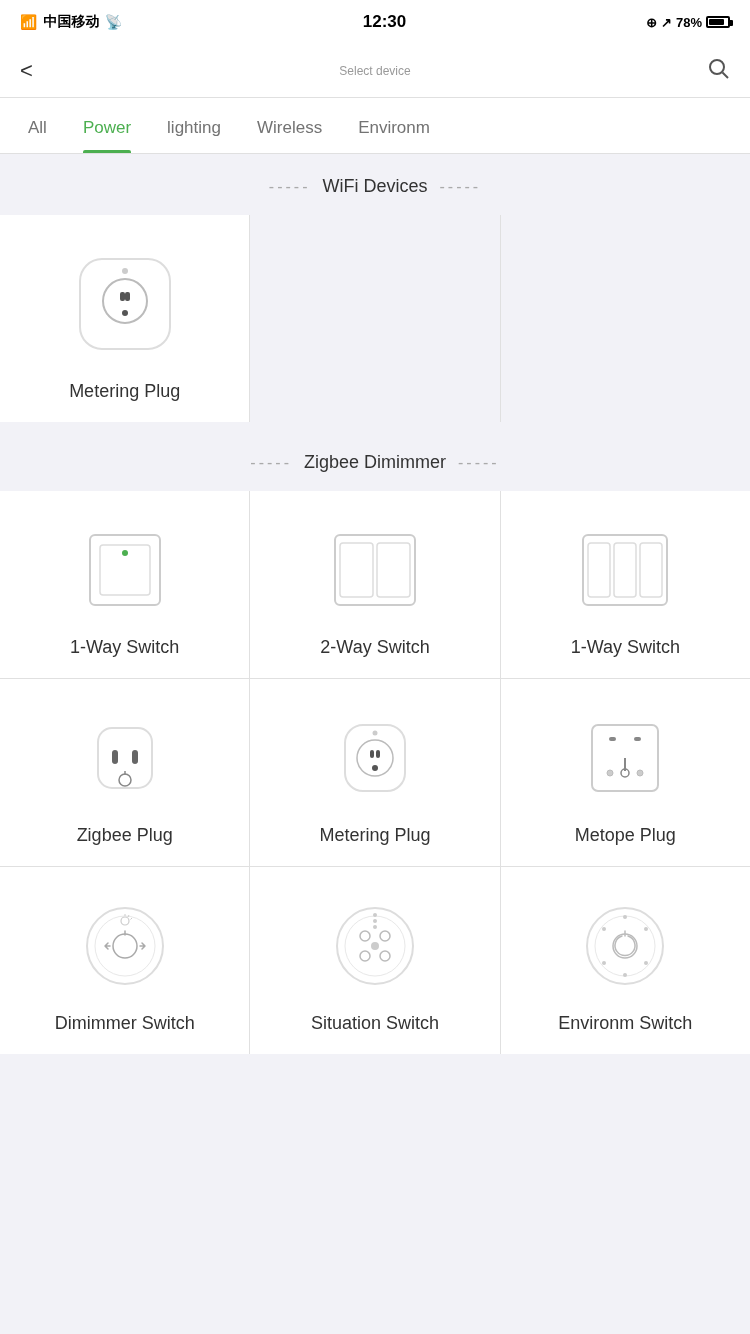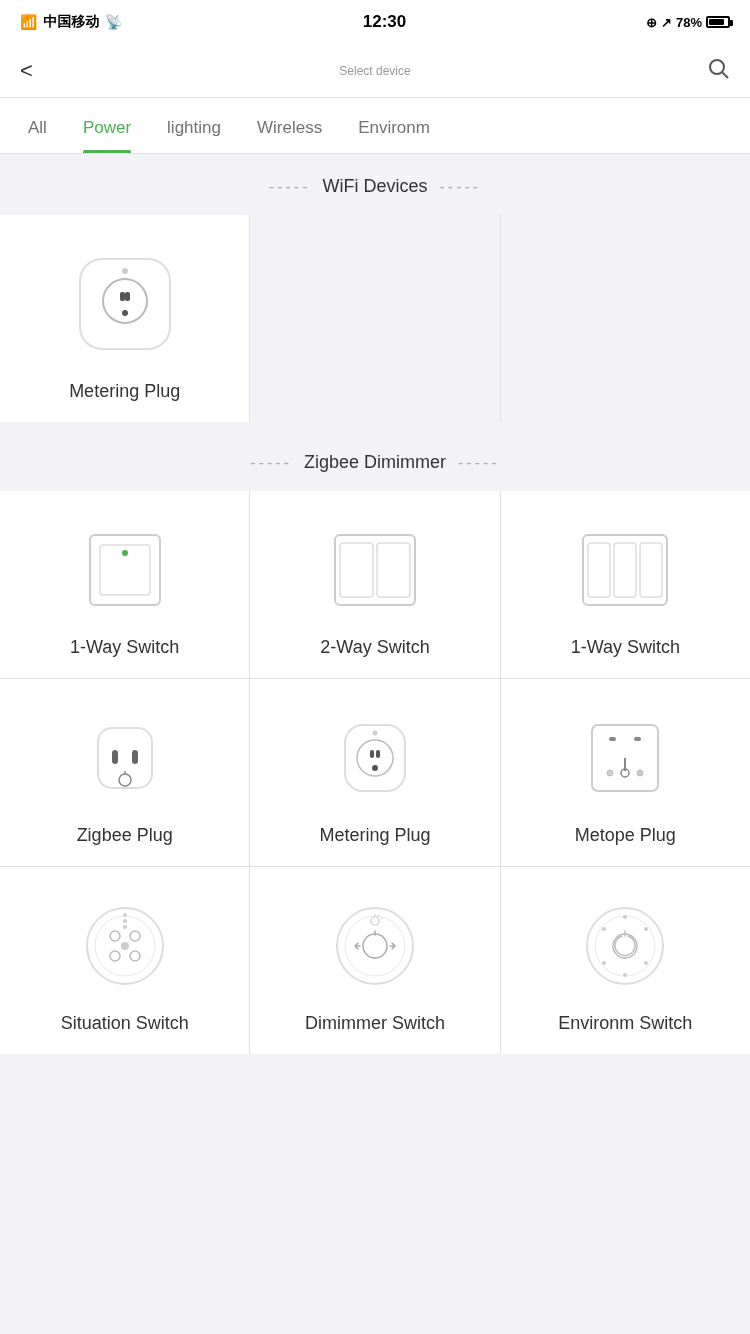--- a/index.html
+++ b/index.html
@@ -341,55 +341,55 @@
       </div>
       <span class="device-label">Metope Plug</span>
     </div>
 
     <div class="device-card">
       <div class="device-icon-wrap">
         <svg class="device-svg" viewBox="0 0 90 90">
           <circle cx="45" cy="45" r="38" fill="white" stroke="#ddd" stroke-width="2"></circle>
           <circle cx="45" cy="45" r="30" fill="none" stroke="#e8e8e8" stroke-width="1"></circle>
 
+          <circle cx="45" cy="45" r="12" fill="none" stroke="#aaa" stroke-width="1.5"></circle>
+          <path d="M45 34 L45 30" stroke="#aaa" stroke-width="1.5" stroke-linecap="round"></path>
+
+          <path d="M30 45 L26 45 M28 42 L25 45 L28 48" stroke="#aaa" stroke-width="1.5" stroke-linecap="round" stroke-linejoin="round" fill="none"></path>
+
+          <path d="M60 45 L64 45 M62 42 L65 45 L62 48" stroke="#aaa" stroke-width="1.5" stroke-linecap="round" stroke-linejoin="round" fill="none"></path>
+
+          <circle cx="45" cy="20" r="4" fill="none" stroke="#ccc" stroke-width="1.2"></circle>
+          <line x1="45" y1="13" x2="45" y2="15" stroke="#ccc" stroke-width="1"></line>
+          <line x1="49" y1="14" x2="48" y2="16" stroke="#ccc" stroke-width="1"></line>
+          <line x1="52" y1="17" x2="50.5" y2="18.5" stroke="#ccc" stroke-width="1"></line>
+        </svg>
+      </div>
+      <span class="device-label">Dimimmer Switch</span>
+    </div>
+
+    <div class="device-card">
+      <div class="device-icon-wrap">
+        <svg class="device-svg" viewBox="0 0 90 90">
+          <circle cx="45" cy="45" r="38" fill="white" stroke="#ddd" stroke-width="2"></circle>
+          <circle cx="45" cy="45" r="30" fill="none" stroke="#e8e8e8" stroke-width="1"></circle>
+
           <circle cx="35" cy="35" r="5" fill="none" stroke="#bbb" stroke-width="1.5"></circle>
           <circle cx="55" cy="35" r="5" fill="none" stroke="#bbb" stroke-width="1.5"></circle>
           <circle cx="35" cy="55" r="5" fill="none" stroke="#bbb" stroke-width="1.5"></circle>
           <circle cx="55" cy="55" r="5" fill="none" stroke="#bbb" stroke-width="1.5"></circle>
 
           <circle cx="45" cy="45" r="4" fill="#ccc"></circle>
 
           <circle cx="45" cy="14" r="2" fill="#ccc"></circle>
           <circle cx="45" cy="20" r="2" fill="#ccc"></circle>
           <circle cx="45" cy="26" r="2" fill="#ccc"></circle>
         </svg>
       </div>
       <span class="device-label">Situation Switch</span>
-    </div>
-
-    <div class="device-card">
-      <div class="device-icon-wrap">
-        <svg class="device-svg" viewBox="0 0 90 90">
-          <circle cx="45" cy="45" r="38" fill="white" stroke="#ddd" stroke-width="2"></circle>
-          <circle cx="45" cy="45" r="30" fill="none" stroke="#e8e8e8" stroke-width="1"></circle>
-
-          <circle cx="45" cy="45" r="12" fill="none" stroke="#aaa" stroke-width="1.5"></circle>
-          <path d="M45 34 L45 30" stroke="#aaa" stroke-width="1.5" stroke-linecap="round"></path>
-
-          <path d="M30 45 L26 45 M28 42 L25 45 L28 48" stroke="#aaa" stroke-width="1.5" stroke-linecap="round" stroke-linejoin="round" fill="none"></path>
-
-          <path d="M60 45 L64 45 M62 42 L65 45 L62 48" stroke="#aaa" stroke-width="1.5" stroke-linecap="round" stroke-linejoin="round" fill="none"></path>
-
-          <circle cx="45" cy="20" r="4" fill="none" stroke="#ccc" stroke-width="1.2"></circle>
-          <line x1="45" y1="13" x2="45" y2="15" stroke="#ccc" stroke-width="1"></line>
-          <line x1="49" y1="14" x2="48" y2="16" stroke="#ccc" stroke-width="1"></line>
-          <line x1="52" y1="17" x2="50.5" y2="18.5" stroke="#ccc" stroke-width="1"></line>
-        </svg>
-      </div>
-      <span class="device-label">Dimimmer Switch</span>
     </div>
 
     <div class="device-card">
       <div class="device-icon-wrap">
         <svg class="device-svg" viewBox="0 0 90 90">
           <circle cx="45" cy="45" r="38" fill="white" stroke="#ddd" stroke-width="2"></circle>
           <circle cx="45" cy="45" r="30" fill="none" stroke="#e8e8e8" stroke-width="1"></circle>
 
           <circle cx="45" cy="45" r="12" fill="none" stroke="#bbb" stroke-width="1.5"></circle>
           <path d="M42 35 A10 10 0 1 0 48 35" stroke="#bbb" stroke-width="1.5" fill="none" stroke-linecap="round"></path>

